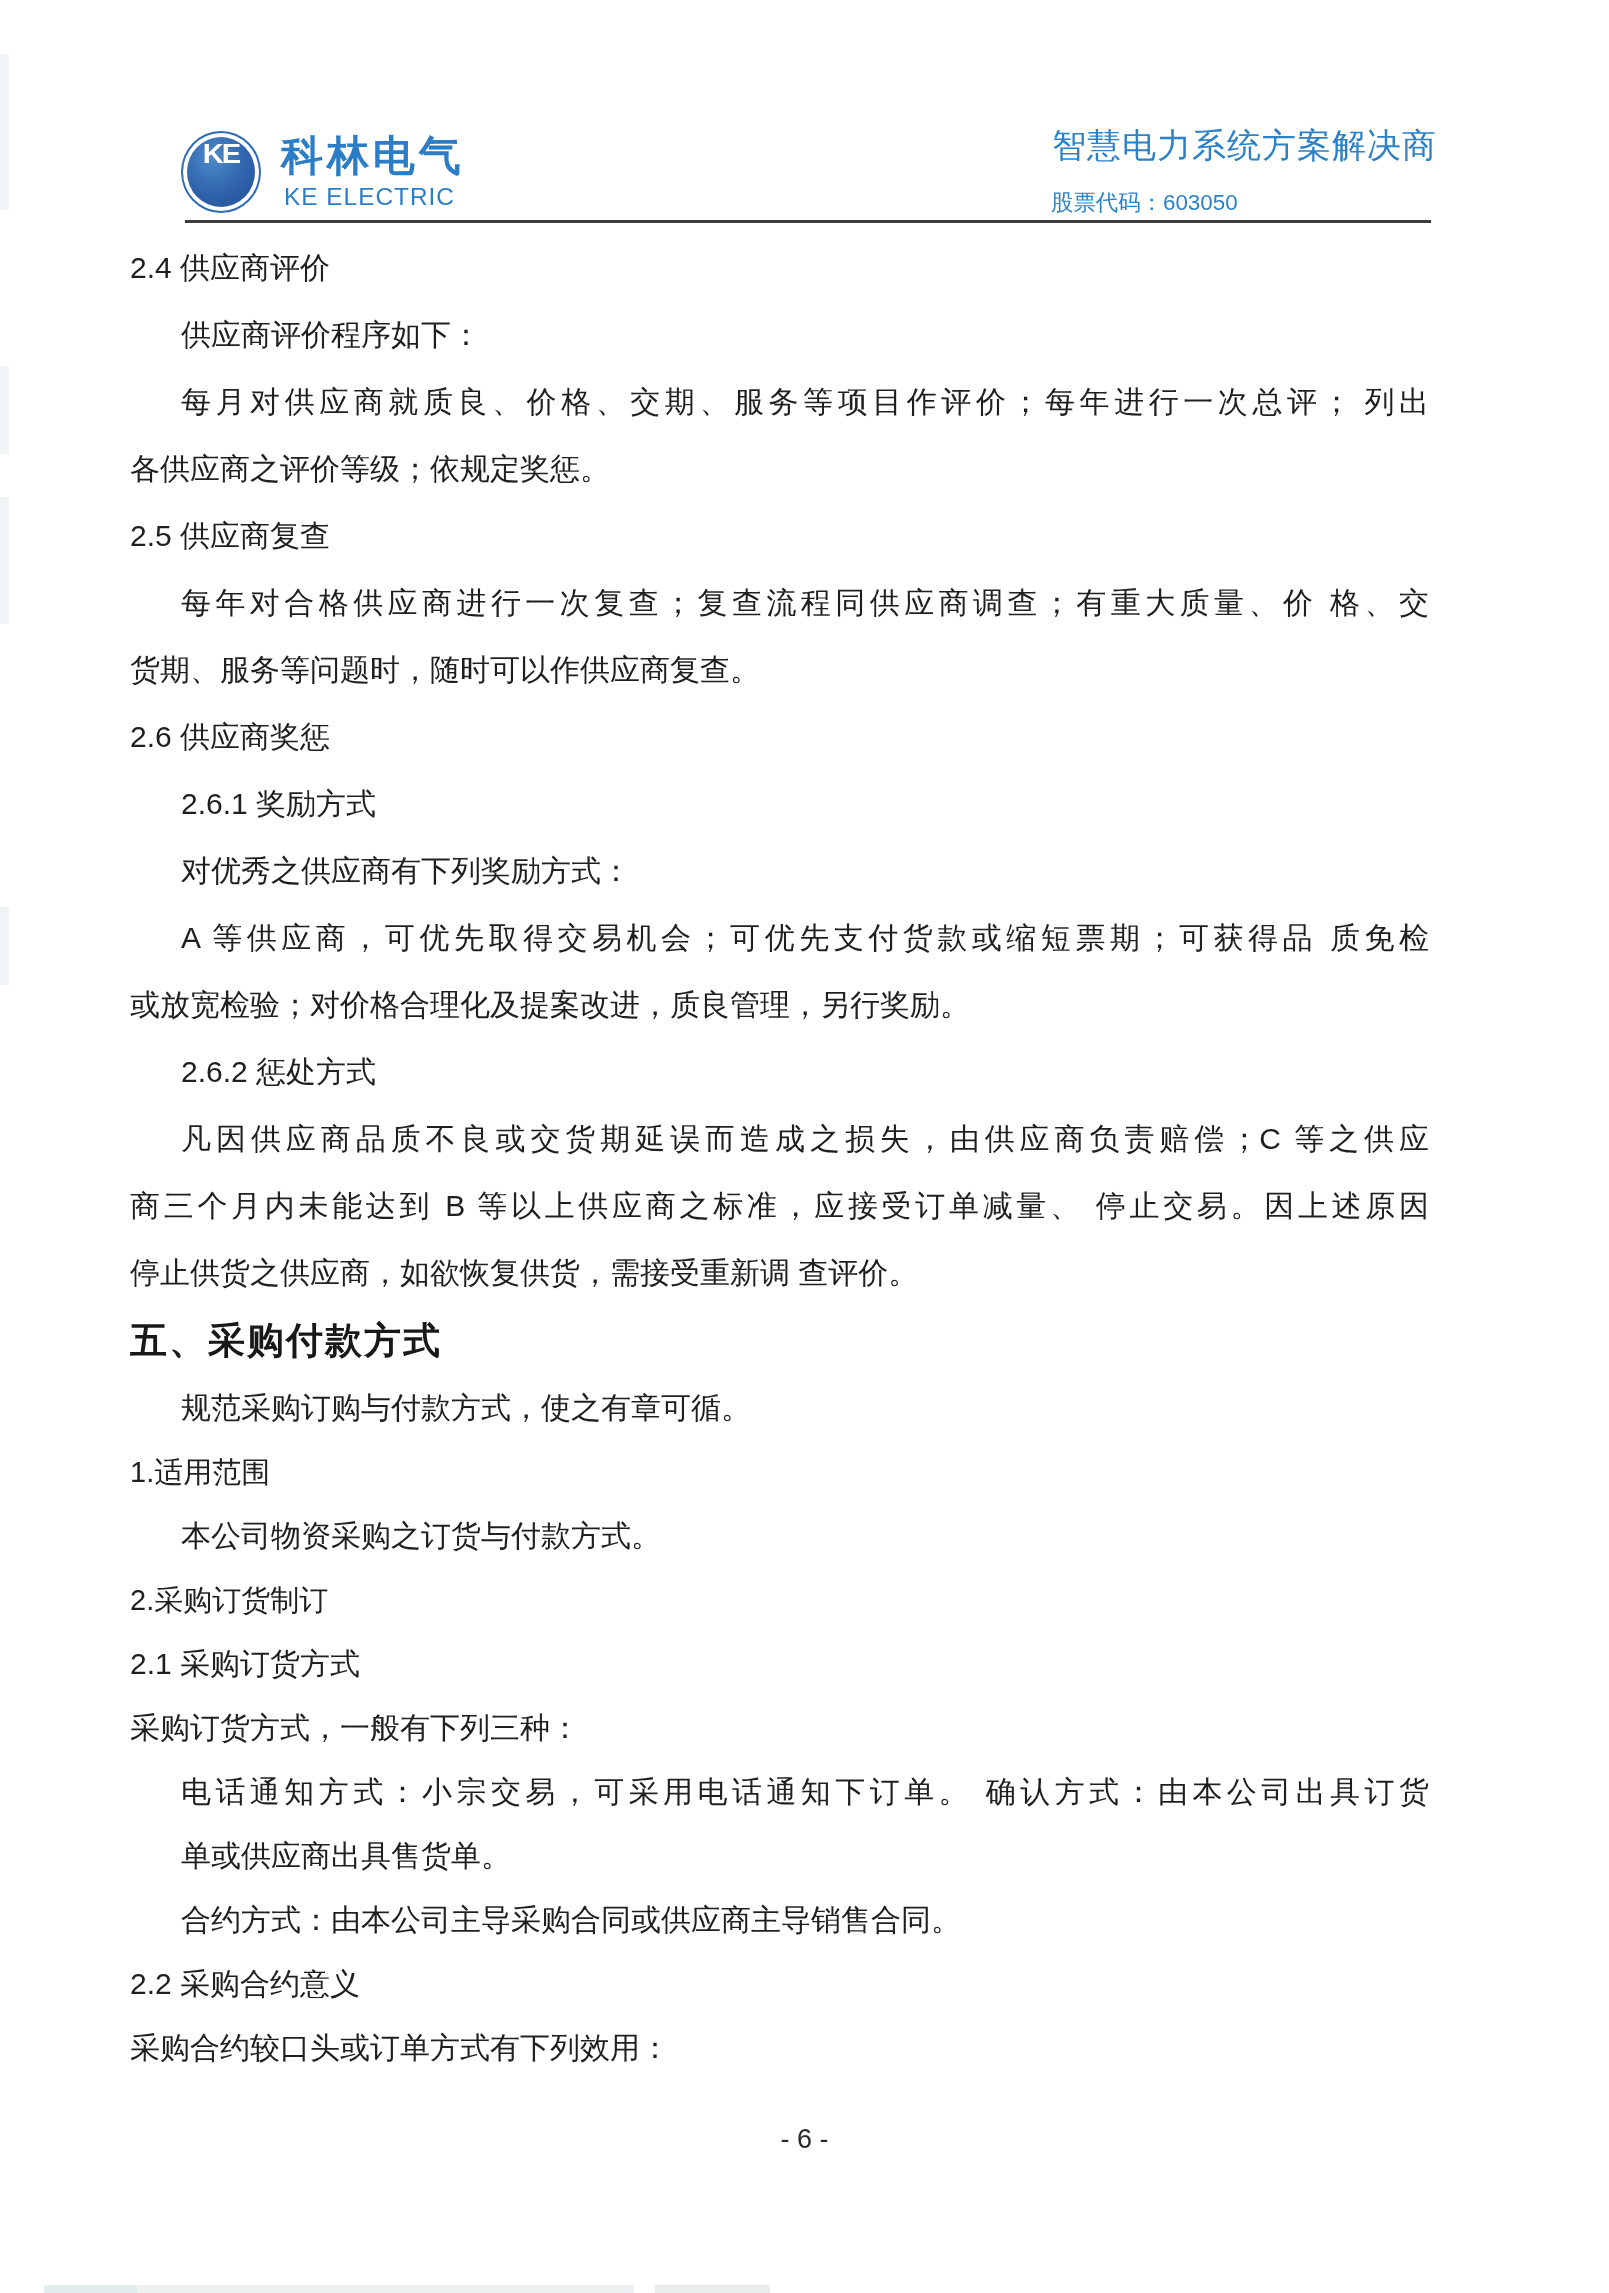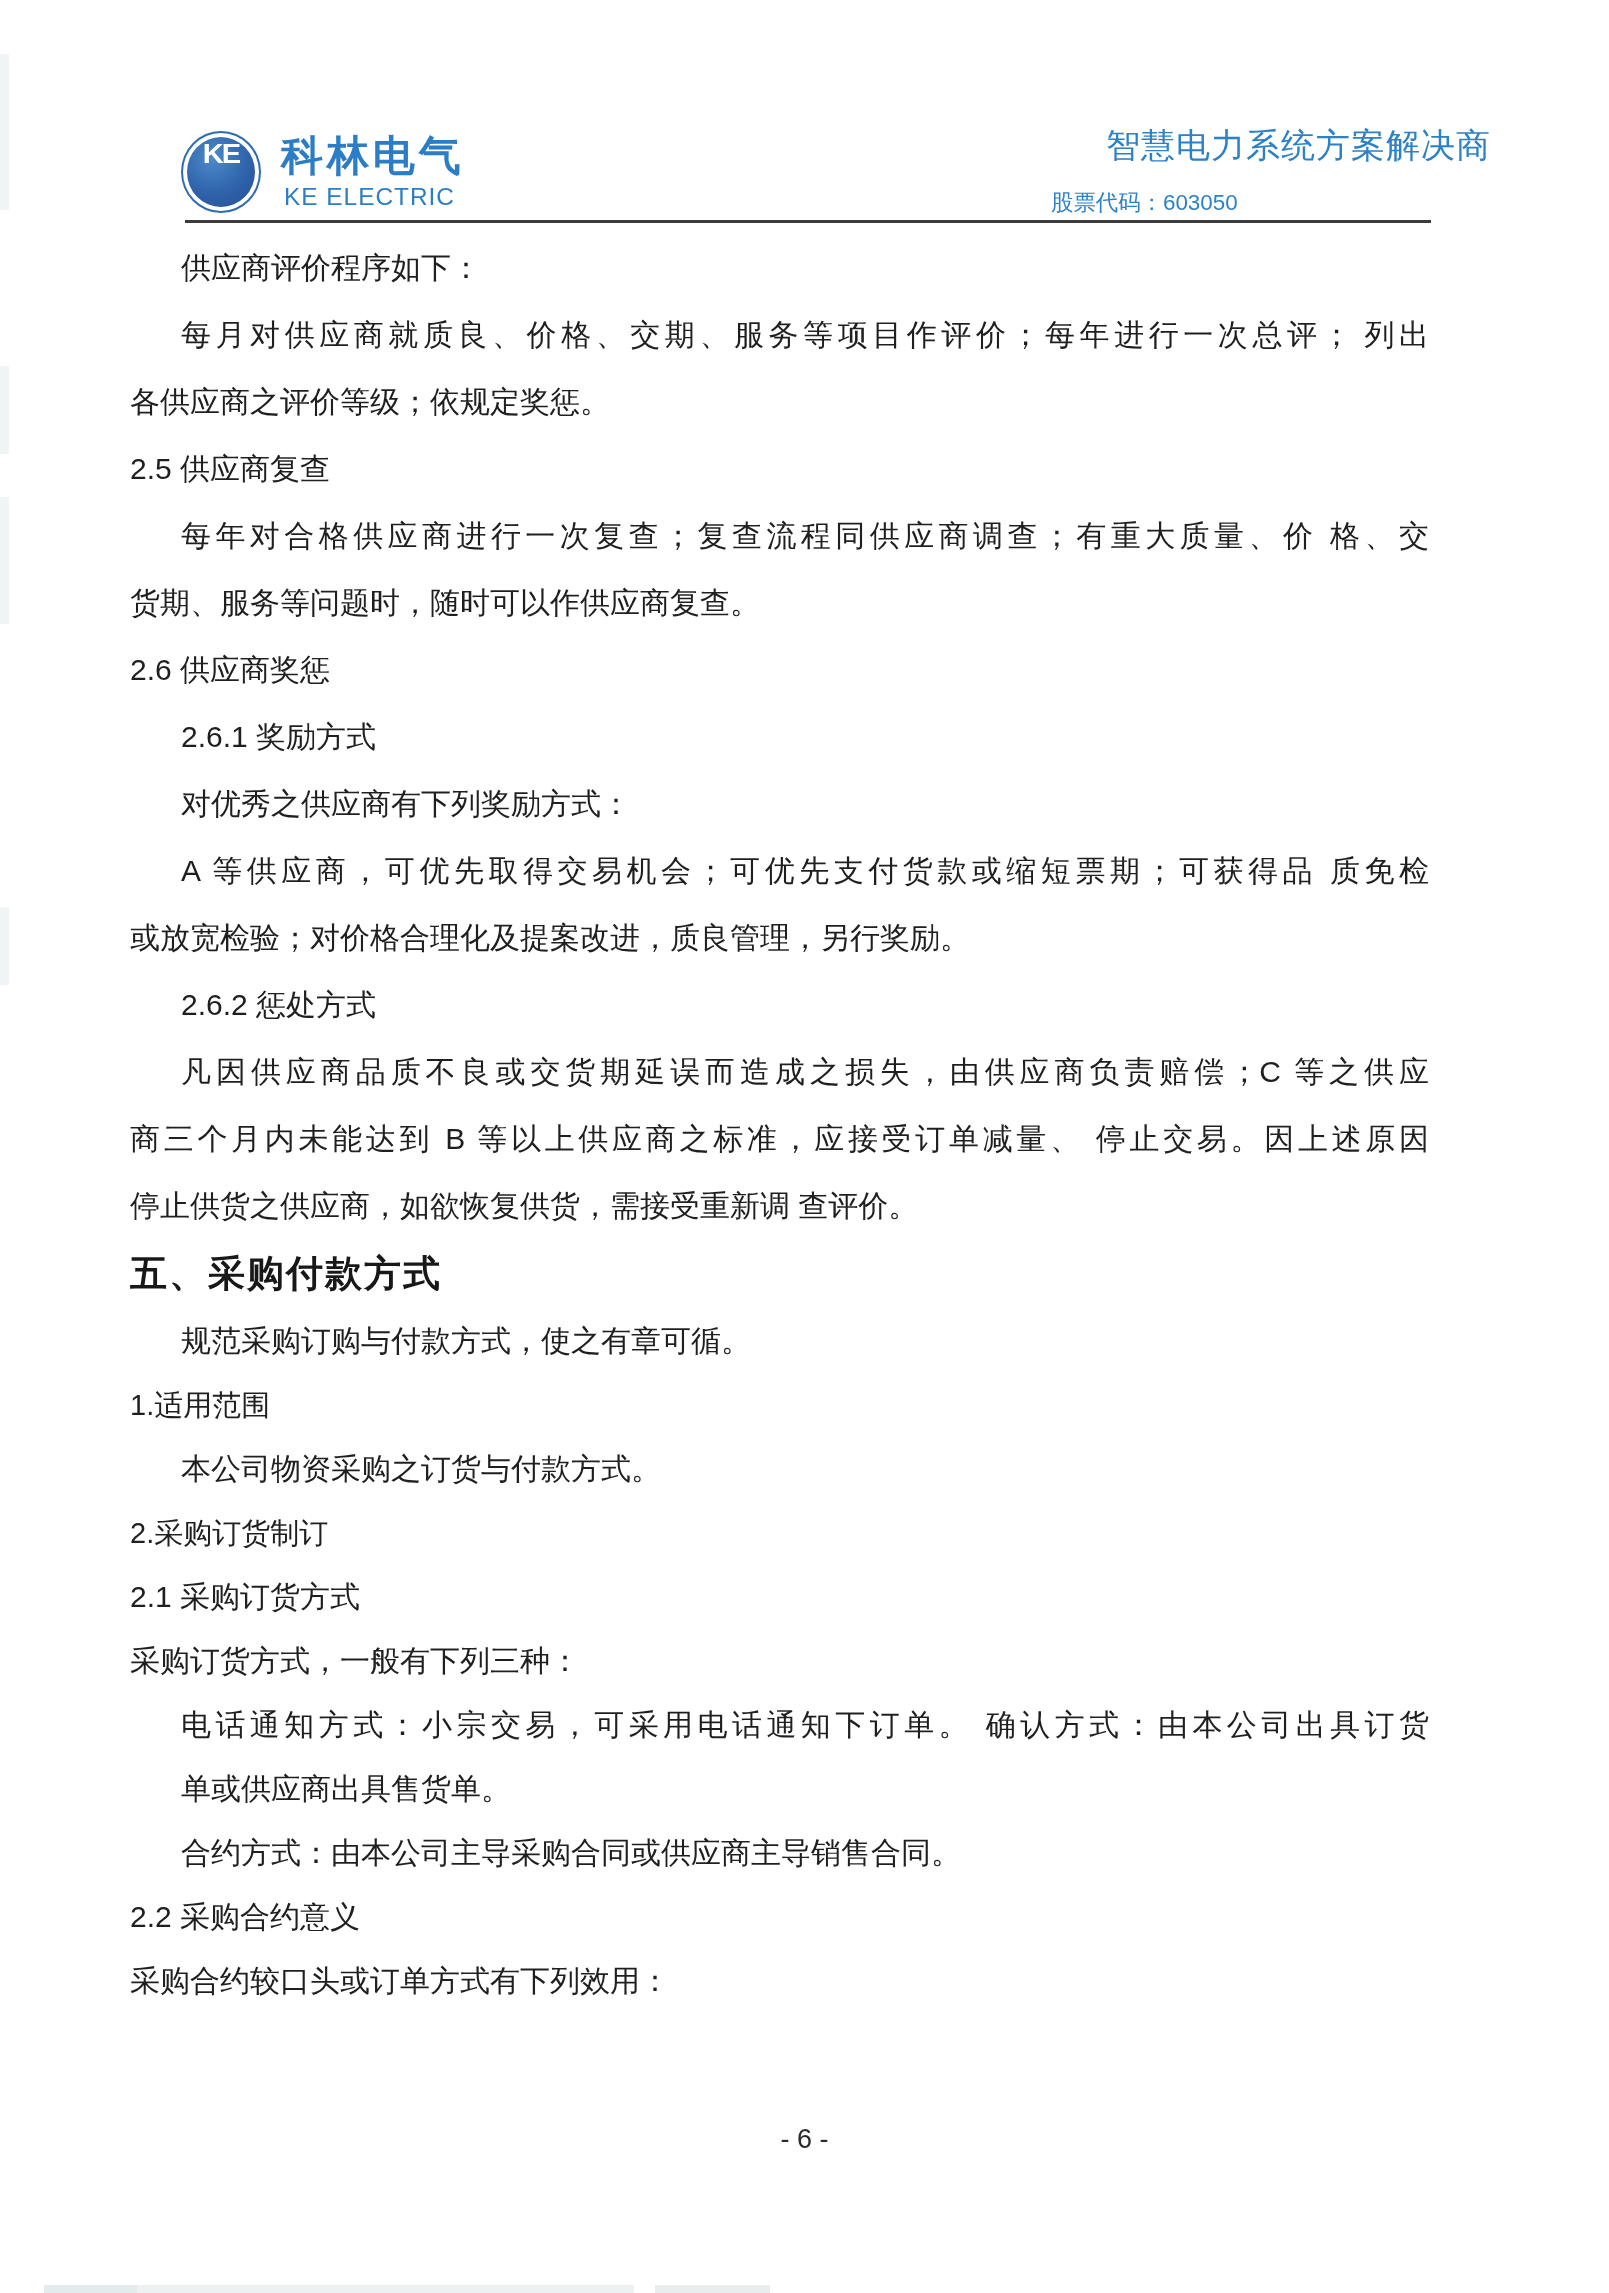--- a/index.html
+++ b/index.html
@@ -33,21 +33,21 @@
   .logo-zh {
     position:absolute; left:281px; top:133px;
     font-size:42px; font-weight:bold; color:#2b7ec6; letter-spacing:3.9px;
     line-height:45px;
   }
   .logo-en {
     position:absolute; left:284px; top:183px;
     font-size:24.4px; color:#2b7ec6; letter-spacing:1px;
   }
   .tagline {
-    position:absolute; left:1106px; top:123px;
+    position:absolute; left:1052px; top:123px;
     font-size:34px; color:#2d82c6; letter-spacing:1px;
   }
   .stock {
     position:absolute; left:1051px; top:178px;
     font-size:22.4px; color:#2d82c6;margin-top:9px;
   }
   .header-rule {
     position:absolute; left:185px; top:220px;
     width:1246px; height:2.9px; background:#3c3c3c;
   }
@@ -94,20 +94,21 @@
     </div>
   </div>
   <div class="logo-zh">科林电气</div>
   <div class="logo-en">KE ELECTRIC</div>
   <div class="tagline">智慧电力系统方案解决商</div>
   <div class="stock">股票代码：603050</div>
   <div class="header-rule"></div>
 </div>
 
 <div class="doc">
+  <p class="l">2.4 供应商评价</p>
   <p class="l ind">供应商评价程序如下：</p>
   <p class="l ind fill">每月对供应商就质良、价格、交期、服务等项目作评价；每年进行一次总评； 列出</p>
   <p class="l">各供应商之评价等级；依规定奖惩。</p>
   <p class="l">2.5 供应商复查</p>
   <p class="l ind fill">每年对合格供应商进行一次复查；复查流程同供应商调查；有重大质量、价 格、交</p>
   <p class="l">货期、服务等问题时，随时可以作供应商复查。</p>
   <p class="l">2.6 供应商奖惩</p>
   <p class="l ind">2.6.1 奖励方式</p>
   <p class="l ind">对优秀之供应商有下列奖励方式：</p>
   <p class="l ind fill">A 等供应商，可优先取得交易机会；可优先支付货款或缩短票期；可获得品 质免检</p>

